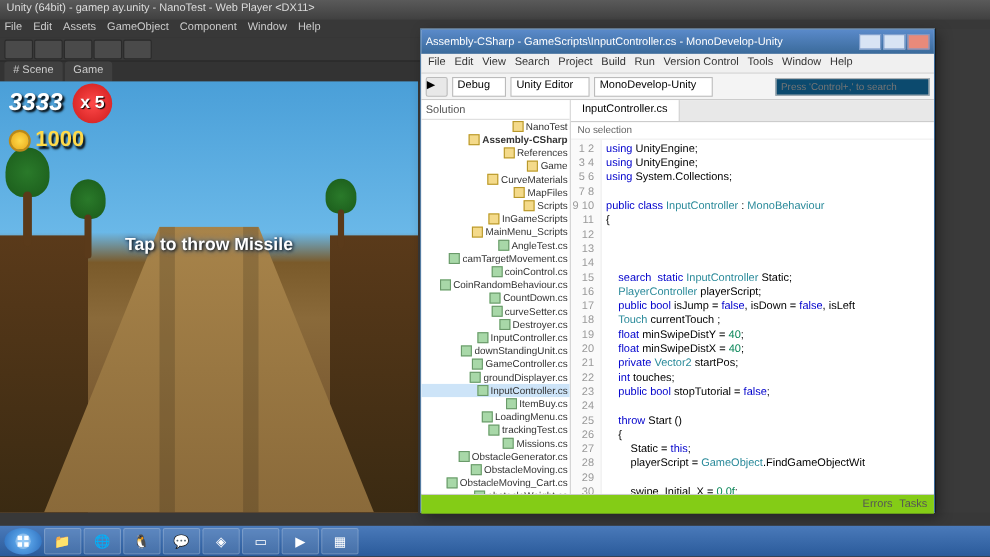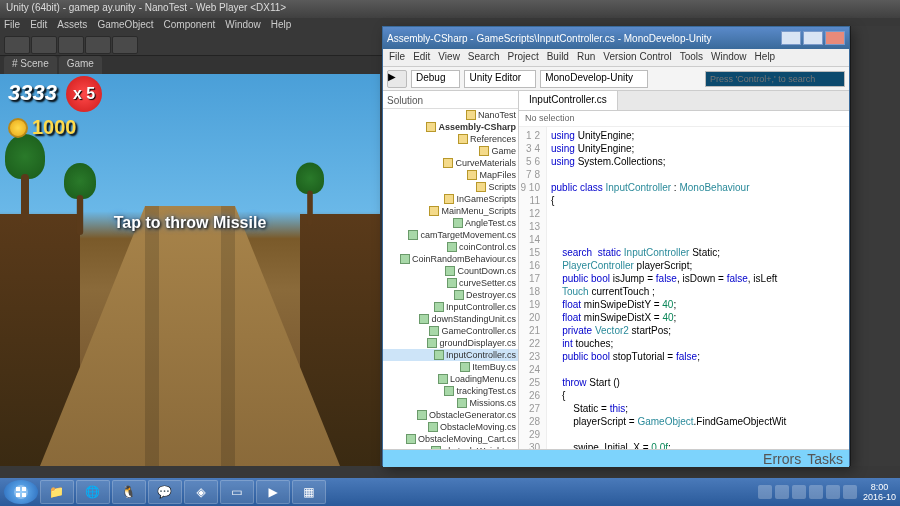--- a/index.html
+++ b/index.html
@@ -58,21 +58,21 @@
 
 .mono-editor { flex: 1; background: #fff; display: flex; flex-direction: column; }
 .editor-tabs { height: 20px; background: #e8e8e8; display: flex; border-bottom: 1px solid #ccc; }
 .editor-tab { padding: 3px 10px; font-size: 10px; background: #fff; border-right: 1px solid #ccc; }
 .editor-crumb { height: 16px; font-size: 9px; padding: 2px 6px; color: #666; border-bottom: 1px solid #eee; }
 .code { flex: 1; font-family: Consolas, monospace; font-size: 10px; line-height: 13px; display: flex; overflow: hidden; }
 .gutter { width: 28px; text-align: right; color: #999; padding: 2px 6px 2px 0; background: #fafafa; border-right: 1px solid #eee; }
 .lines { padding: 2px 4px; white-space: pre; }
 .kw { color: #0000cc; } .ty { color: #2a8a9a; } .num { color: #098658; }
 
-.mono-status { height: 18px; background: #7dd3fc; border-top: 1px solid #ccc; display: flex; justify-content: flex-end; align-items: center; gap: 6px; padding: 0 6px; font-size: 14px; color: #555; }
+.mono-status { height: 18px; background: #84cc16; border-top: 1px solid #ccc; display: flex; justify-content: flex-end; align-items: center; gap: 6px; padding: 0 6px; font-size: 10px; color: #555; }
 
 
 .inspector { position: absolute; right: 0; top: 26px; width: 50px; height: 440px; background: #3a3a3a; border-left: 1px solid #222; }
 
 
 .taskbar { position: absolute; bottom: 0; left: 0; right: 0; height: 28px; background: linear-gradient(#4a7aba, #2a5a9a); display: flex; align-items: center; padding: 0 4px; gap: 2px; }
 .start { width: 34px; height: 24px; background: radial-gradient(circle, #6ab8f8, #2a6aba); border-radius: 50%; display: flex; align-items: center; justify-content: center; }
 .start svg { width: 16px; height: 16px; }
 .task-btn { width: 34px; height: 24px; background: rgba(255,255,255,0.12); border: 1px solid rgba(255,255,255,0.2); border-radius: 2px; display: flex; align-items: center; justify-content: center; color: #fff; font-size: 12px; }
 .tray { margin-left: auto; display: flex; align-items: center; gap: 6px; color: #fff; font-size: 9px; }
@@ -378,27 +378,13 @@
       </svg>
   </div>
   <div class="task-btn">📁</div>
   <div class="task-btn">🌐</div>
   <div class="task-btn">🐧</div>
   <div class="task-btn">💬</div>
   <div class="task-btn">◈</div>
   <div class="task-btn">▭</div>
   <div class="task-btn">▶</div>
   <div class="task-btn">▦</div>
-  <div class="tray">
-    <div class="tray-icons">
-      <span></span>
-      <span></span>
-      <span></span>
-      <span></span>
-      <span></span>
-      <span></span>
-    </div>
-    <div class="clock">
-      <div>8:00</div>
-      <div>2016-10</div>
-    </div>
-  </div>
 </div>
 
 </body></html>

